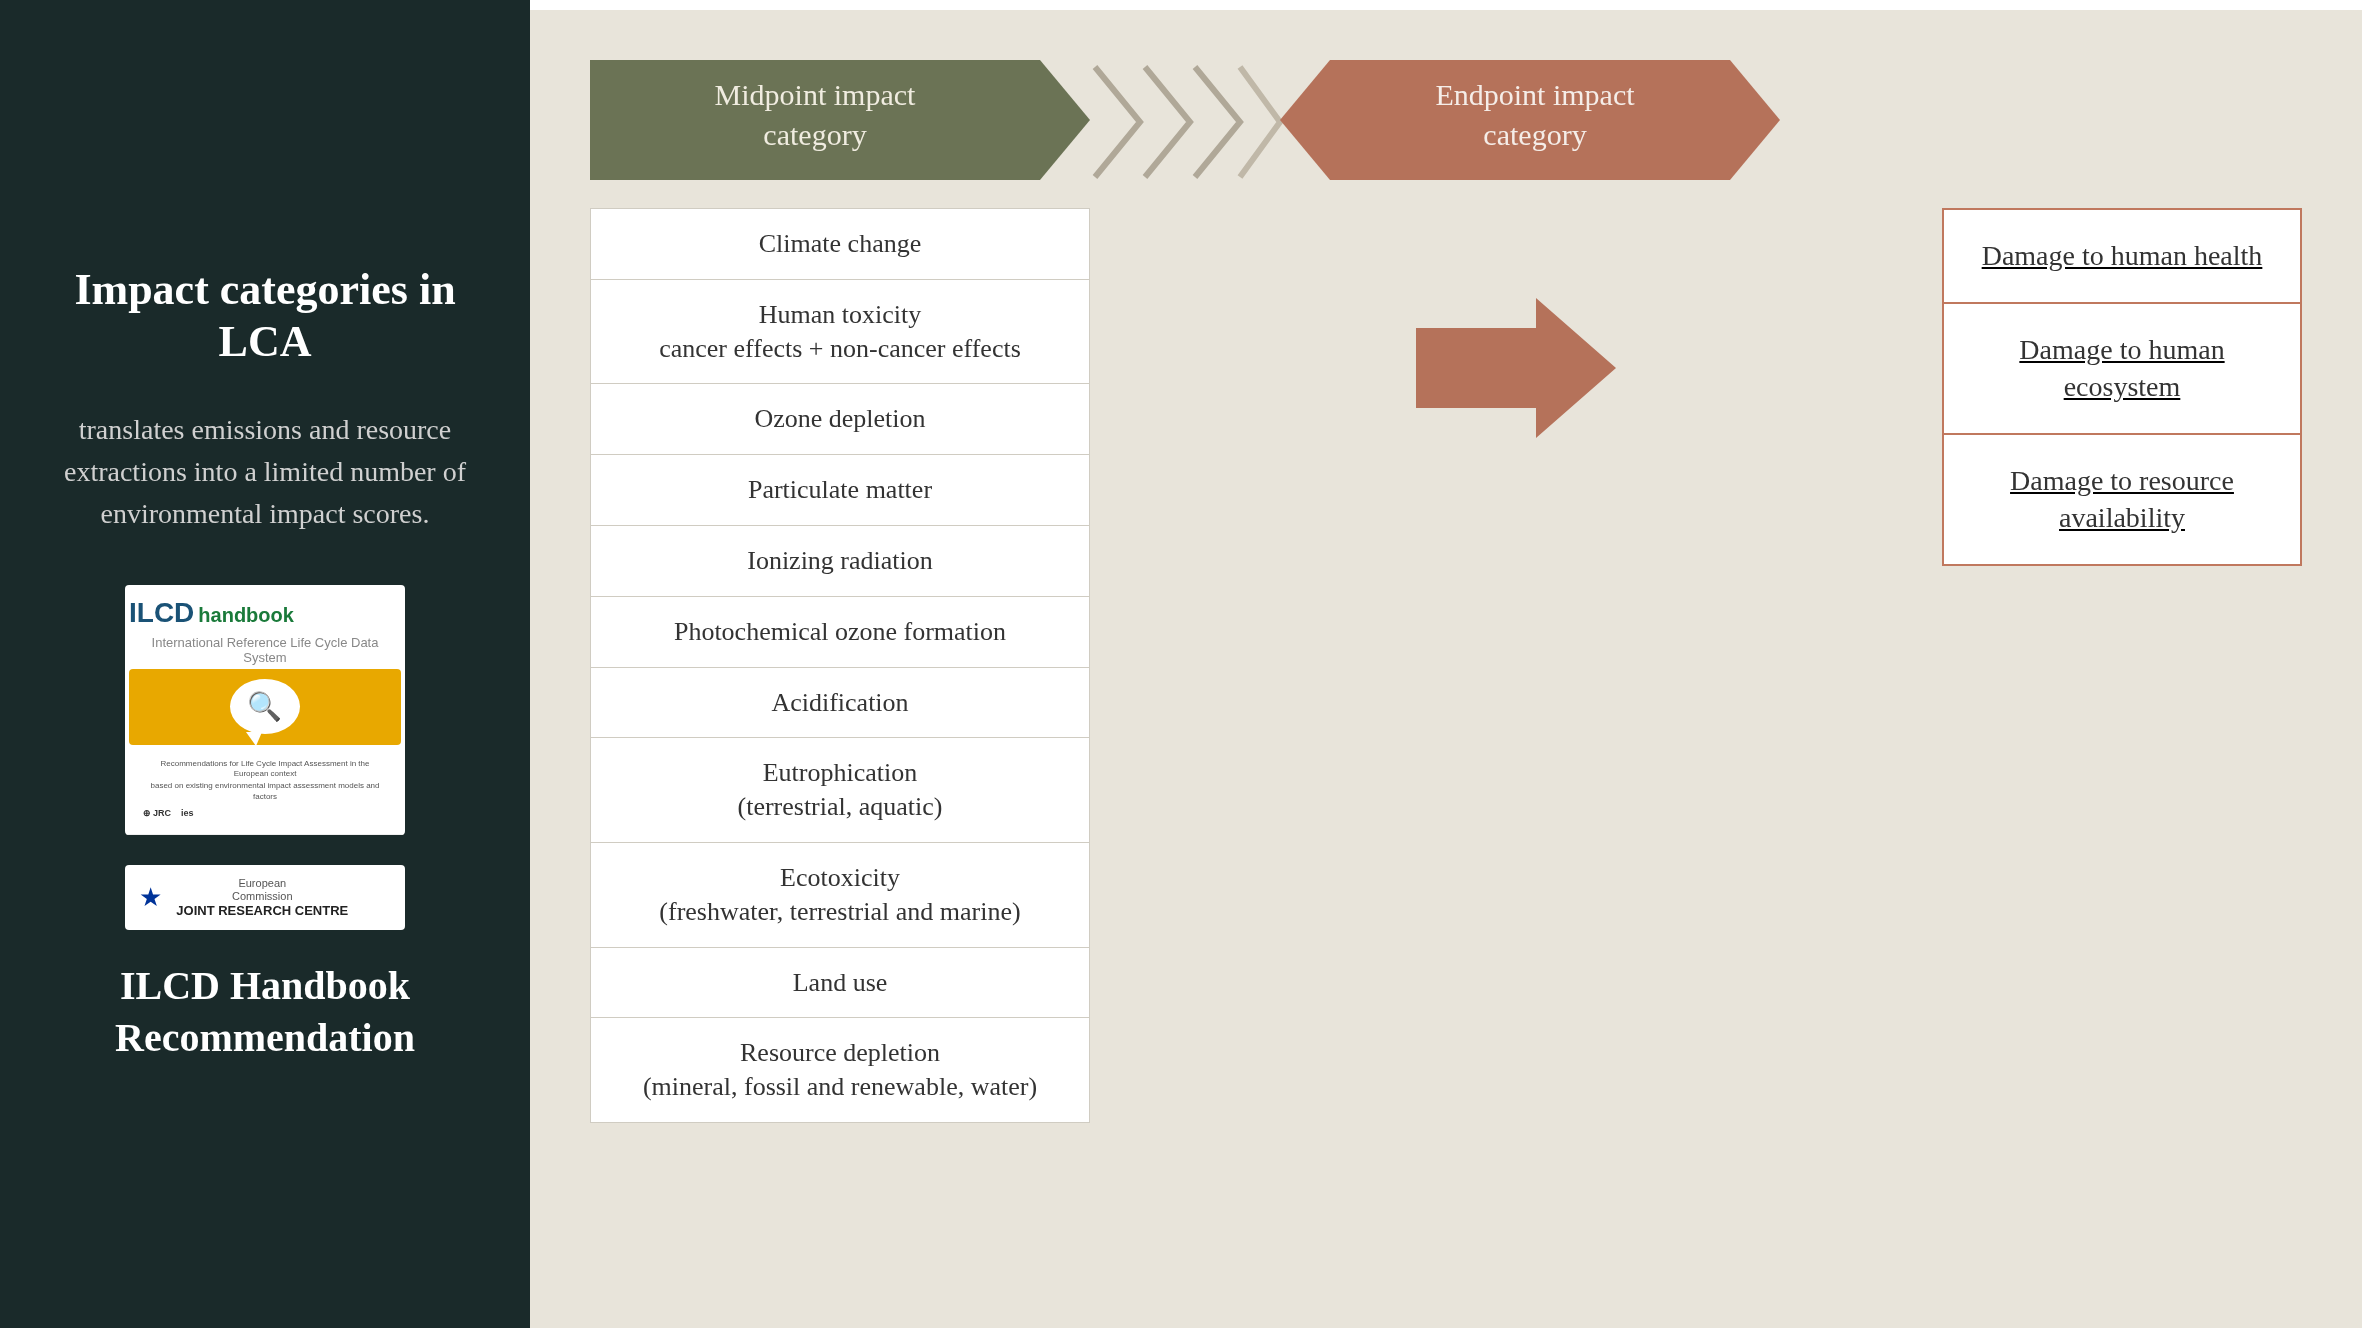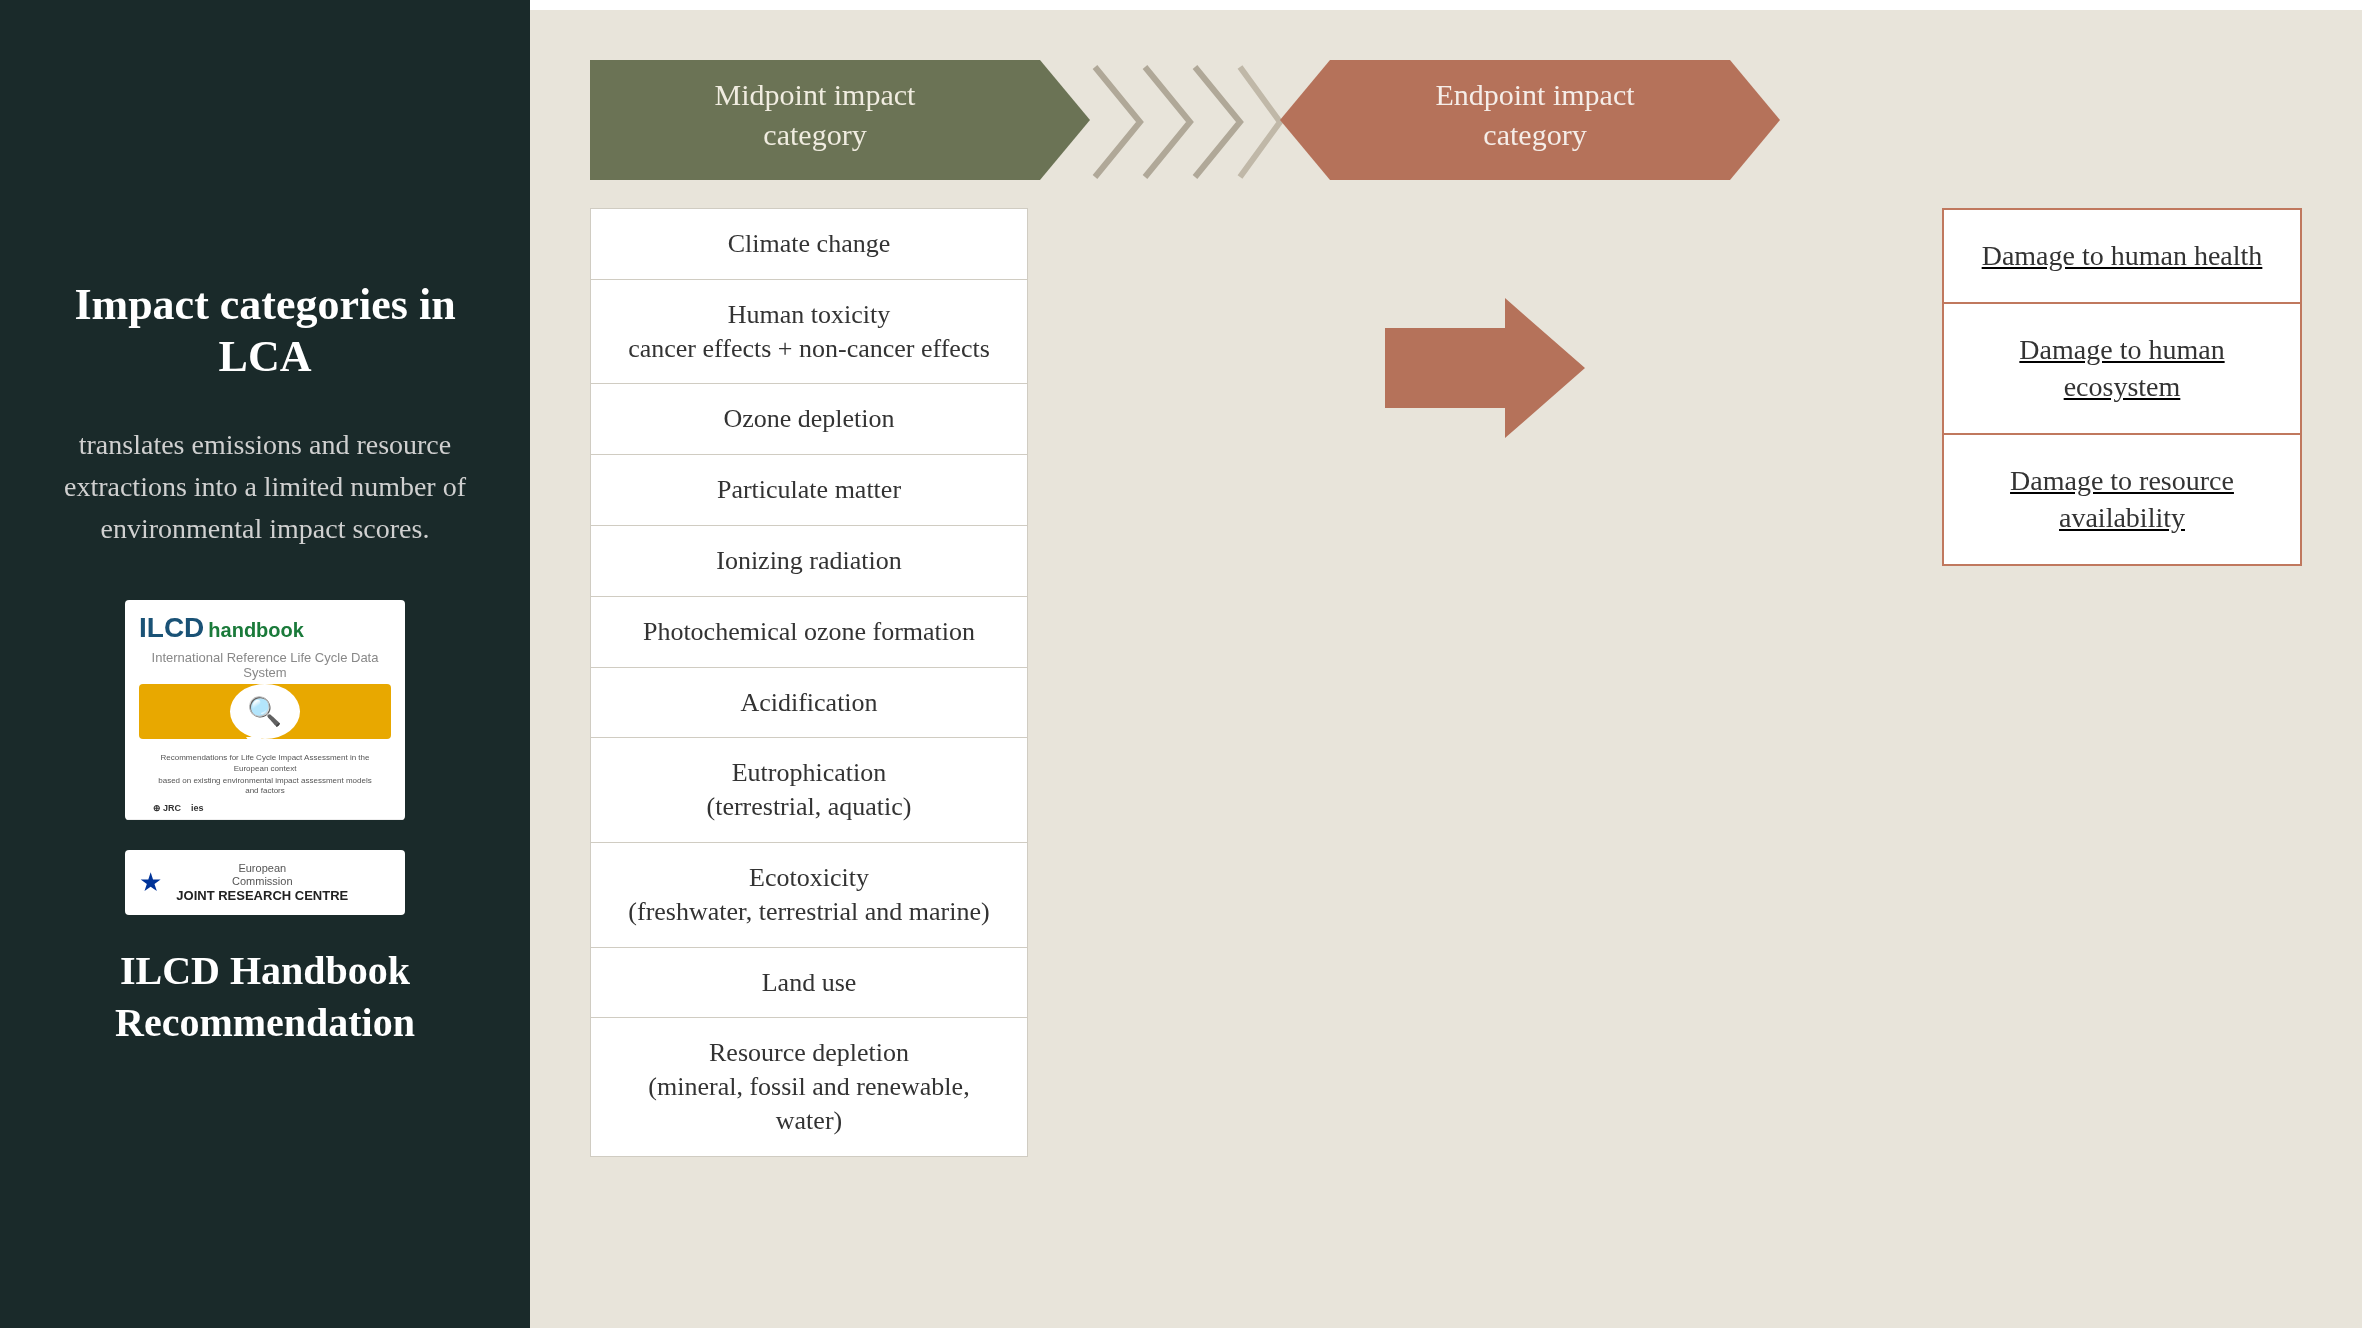--- a/index.html
+++ b/index.html
@@ -44,26 +44,26 @@
     .book-image {
       width: 280px;
       background: #fff;
       border-radius: 4px;
       margin-bottom: 30px;
       overflow: hidden;
     }
 
     .book-cover {
       width: 280px;
-      height: 220px;
+      height: 250px;
       background: #fff;
       display: flex;
       flex-direction: column;
       align-items: flex-start;
-      padding: 12px 14px 10px;
+      padding: 12px 4px 10px;
       border-bottom: 1px solid #eee;
     }
 
     .book-cover .ilcd-title {
       display: flex;
       align-items: baseline;
       gap: 4px;
       margin-bottom: 6px;
     }
 
@@ -220,21 +220,21 @@
       gap: 40px;
       flex: 1;
       align-items: flex-start;
     }
 
     
     .midpoint-list {
       display: flex;
       flex-direction: column;
       gap: 0;
-      width: 438px;
+      width: 500px;
     }
 
     .midpoint-item {
       background: #fff;
       border: 1px solid #d0ccc2;
       padding: 18px 24px;
       text-align: center;
       font-size: 26px;
       color: #333;
       line-height: 1.3;

